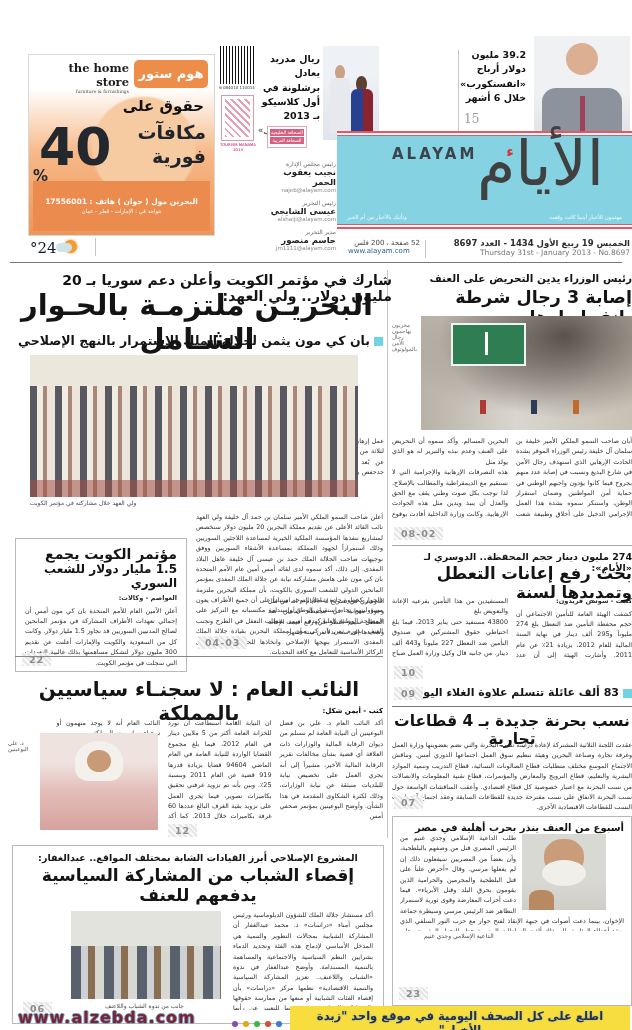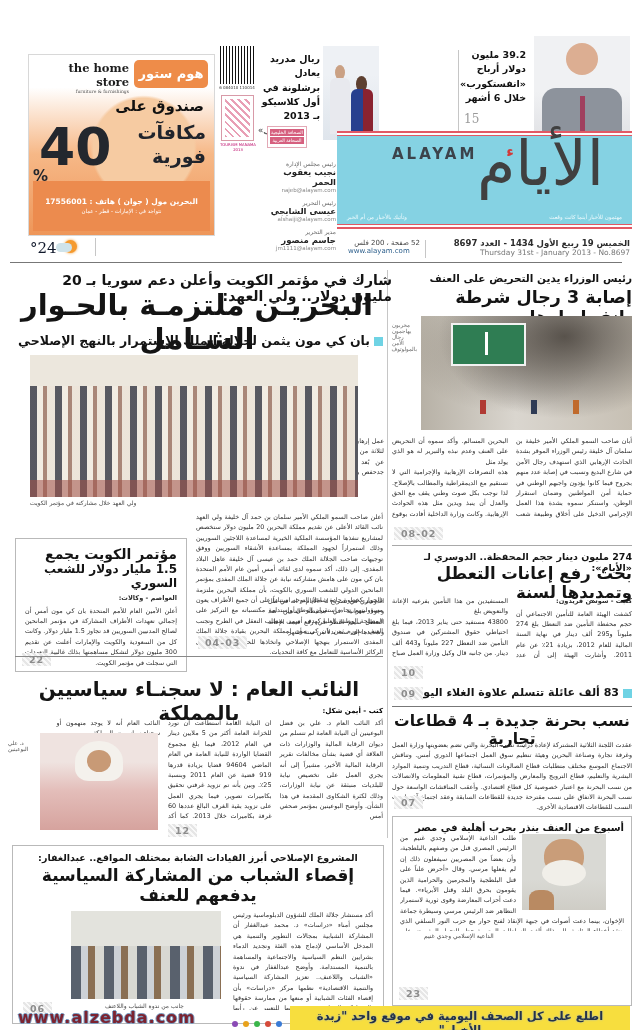--- a/index.html
+++ b/index.html
@@ -107,21 +107,21 @@
 <body>
 
 <div class="page">
 
   <div class="abs ad" style="left:28px;top:54px;width:187px;height:182px;">
     <div class="lg">
       <div class="t1">the home store</div>
       <div class="t2">furniture &amp; furnishings</div>
     </div>
     <div class="ar">هوم ستور</div>
-    <div class="get">صندوق على</div>
+    <div class="get">حقوق على</div>
     <div class="rw">مكافآت فورية</div>
     <div class="d40">40</div>
     <div class="pc">%</div>
     <div class="scriptln">اشترِ واربح فوراً</div>
     <div class="fb">f</div>
     <div class="preb">العرض يومياً من 10 صباحاً حتى 10 مساءً</div>
     <div class="bar">
       <div class="c1">البحرين مول ( جوان ) هاتف : 17556001</div>
       <div class="c2">نتواجد في : الإمارات - قطر - عمان</div>
     </div>

